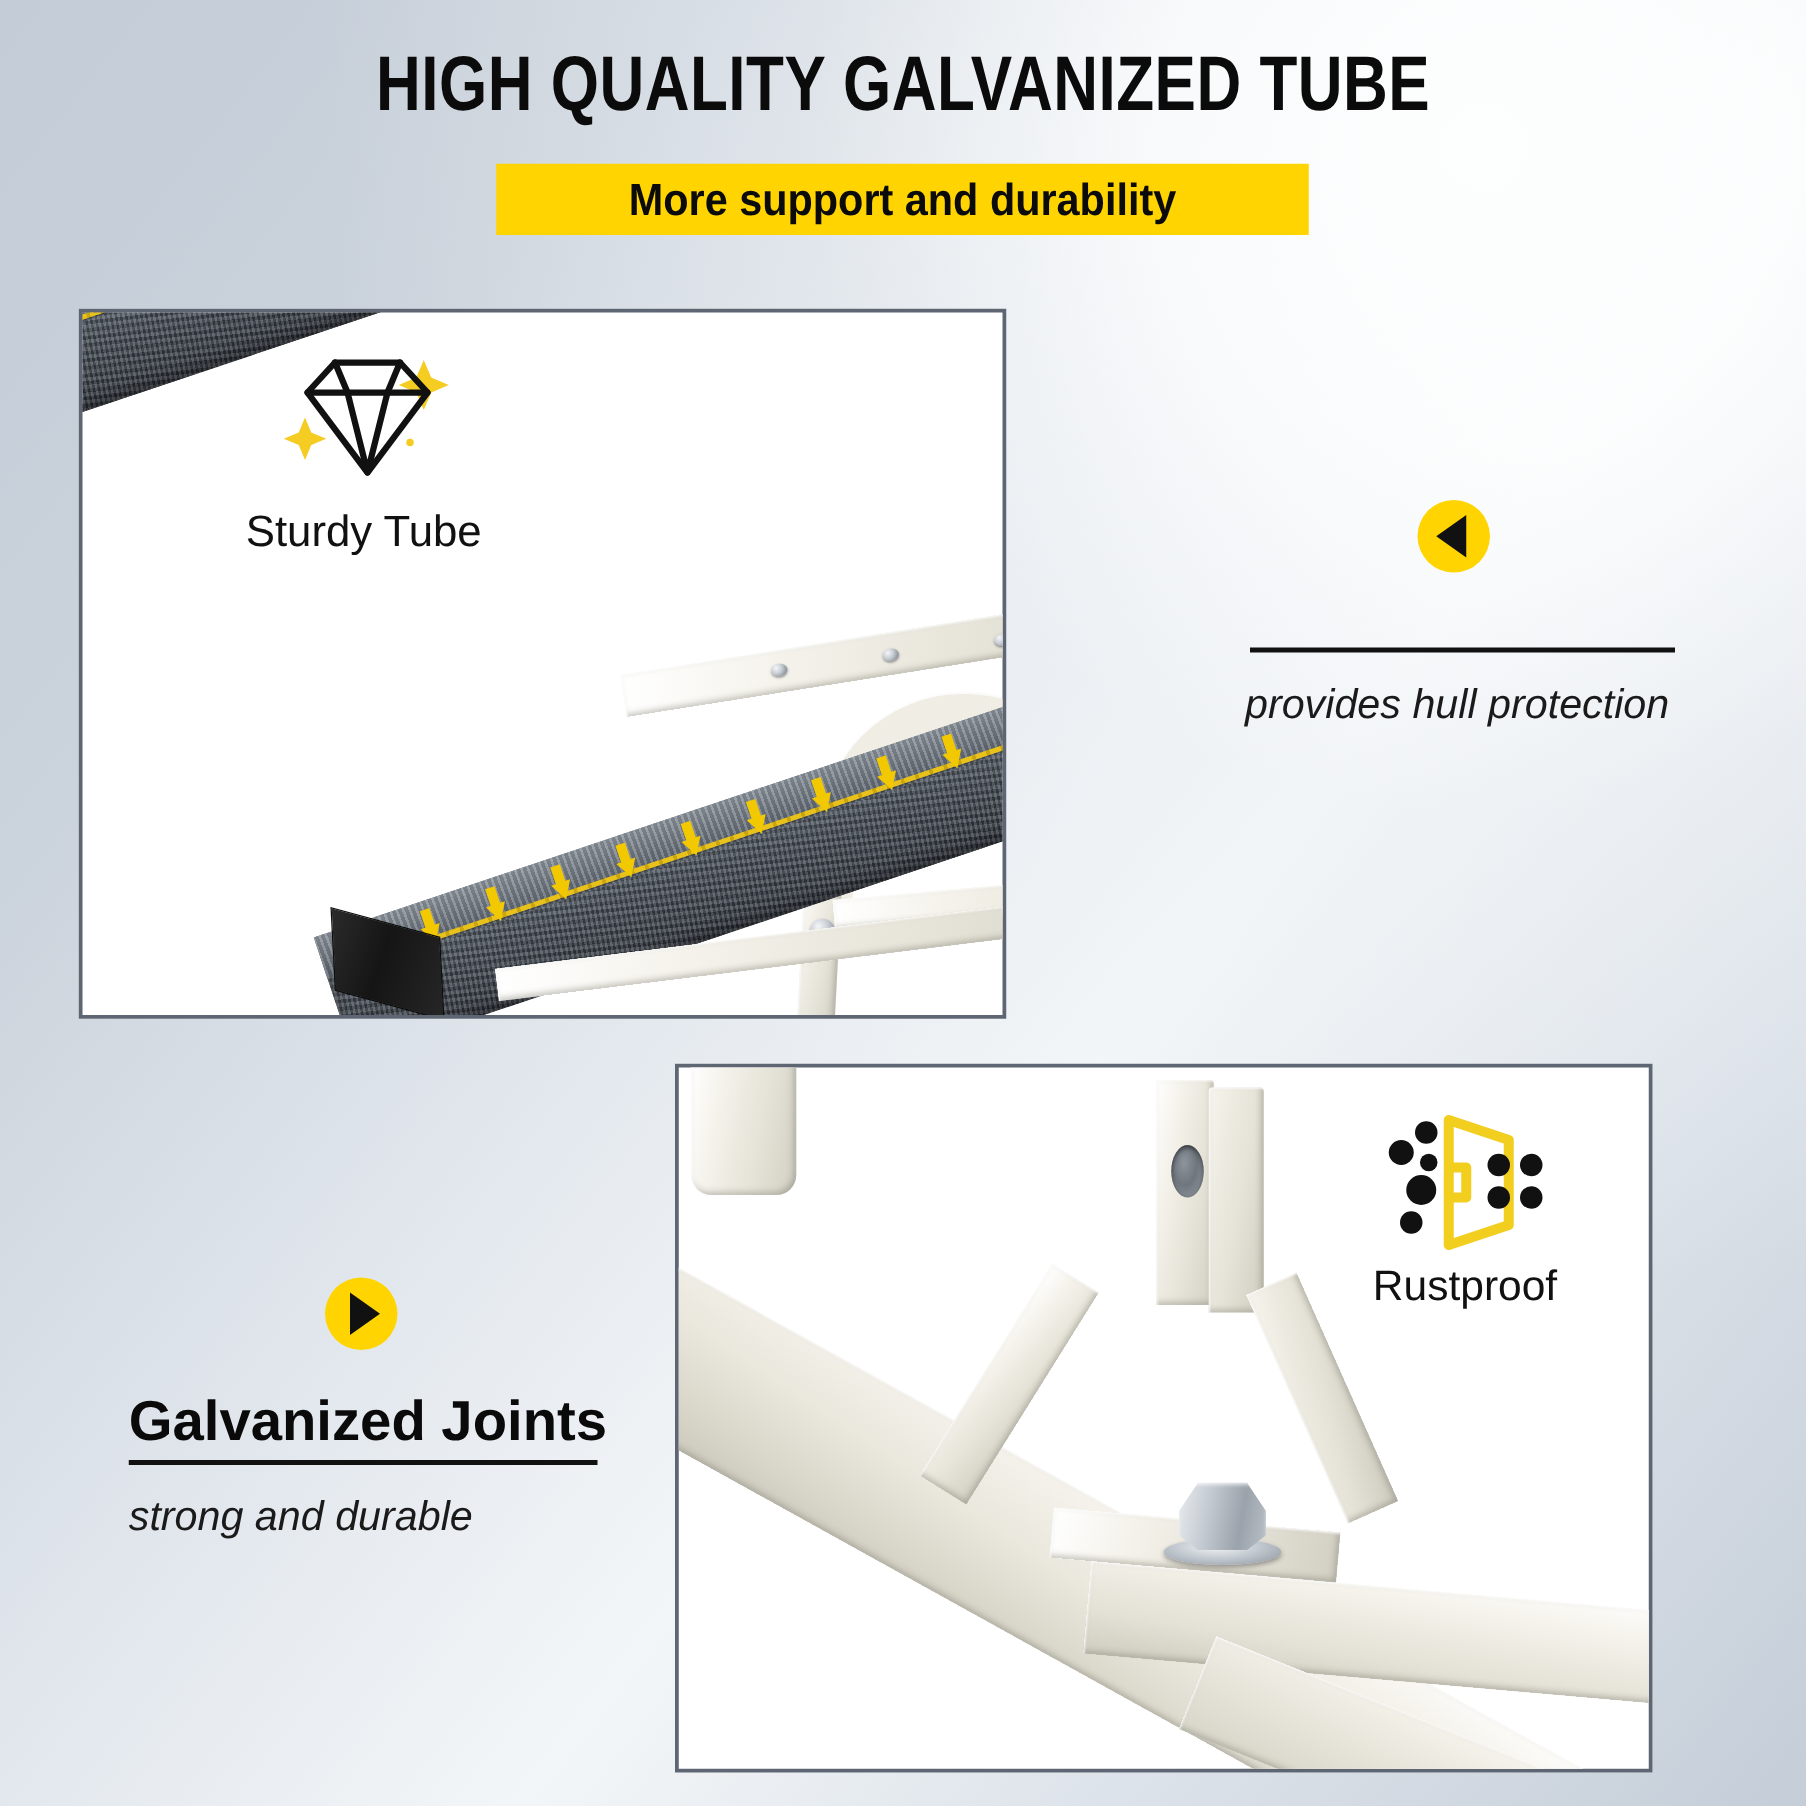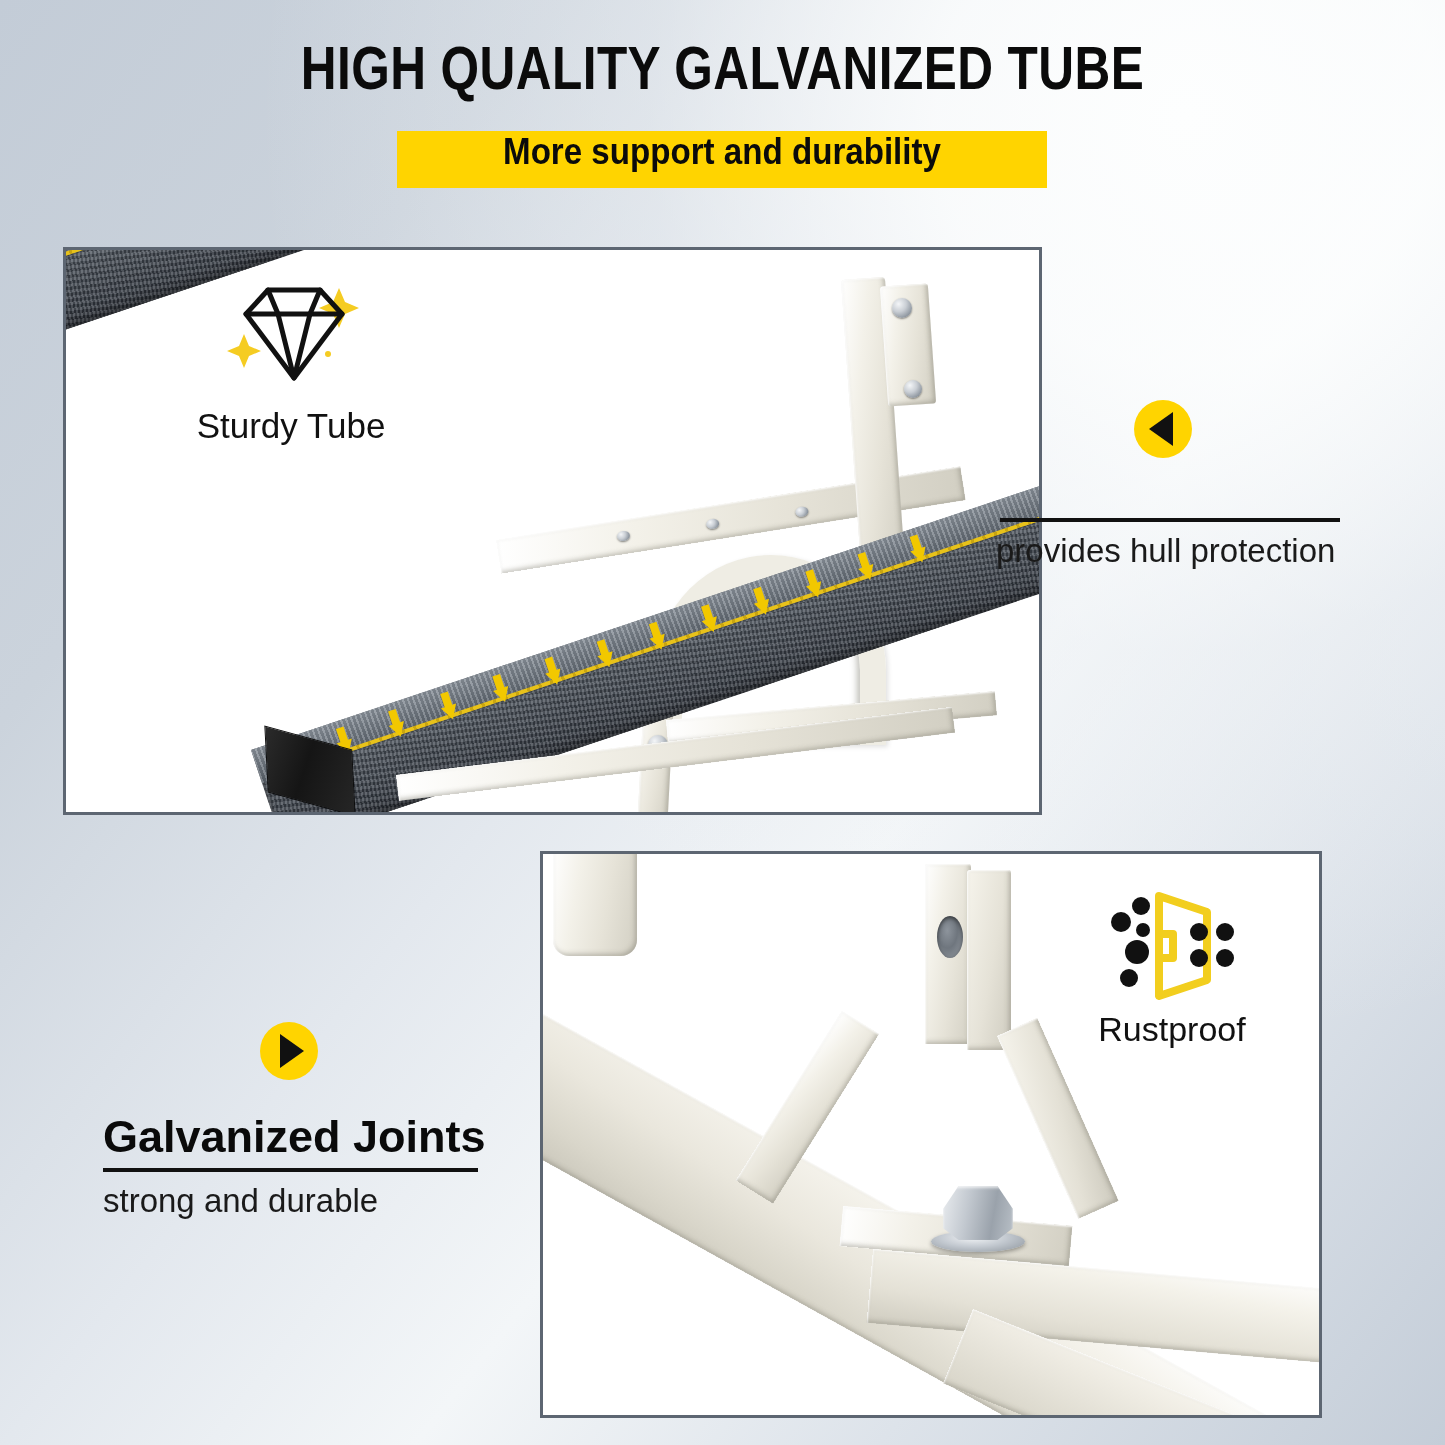--- a/index.html
+++ b/index.html
@@ -28,38 +28,38 @@
     color:#0b0b0b;
     transform:scaleX(0.80);
     transform-origin:center top;
     white-space:nowrap;
     font-stretch:condensed;
   }
   .subtitle-band {
     position:absolute;
     left:397px; top:131px; width:650px; height:57px;
     background:#FFD400;
-    display:flex; justify-content:center;
+    display:flex; align-items:center; justify-content:center;
   }
   .subtitle-band span {
     font-weight:bold;
     font-size:36px;
     color:#0b0b0b;
     transform:scaleX(0.92);
     white-space:nowrap;
   }
 
   
   .panel {
     position:absolute;
     background:#ffffff;
     border:3px solid #5d6672;
     overflow:hidden;
   }
-  #panel-top    { left:63px;  top:247px;  width:979px;  height:568px; }
+  #panel-top    { left:63px;  top:247px;  width:742px;  height:568px; }
   #panel-bottom { left:540px; top:851px;  width:782px;  height:567px; }
 
   .photo { position:absolute; inset:0; }
 
   
   .bunk {
     position:absolute;
     background:
       repeating-linear-gradient(98deg, rgba(255,255,255,0.12) 0 2px, rgba(0,0,0,0.12) 2px 4px),
       repeating-linear-gradient(12deg, rgba(255,255,255,0.10) 0 3px, rgba(0,0,0,0.14) 3px 6px),
@@ -158,22 +158,23 @@
     color:#0a0a0a;
     white-space:nowrap;
     line-height:1.1;
   }
   .feature .rule {
     height:4px; background:#111; margin-top:6px;
   }
   .feature .sub-line {
     font-size:33px;
     color:#1a1a1a;
-    margin-top:10px;
-    white-space:nowrap;
+    margin-top:22px;
+    white-space:nowrap;
+    font-style:italic;
   }
 
   
   .inphoto-label {
     position:absolute;
     font-size:35px;
     color:#111;
     white-space:nowrap;
   }
   .rust-label {

